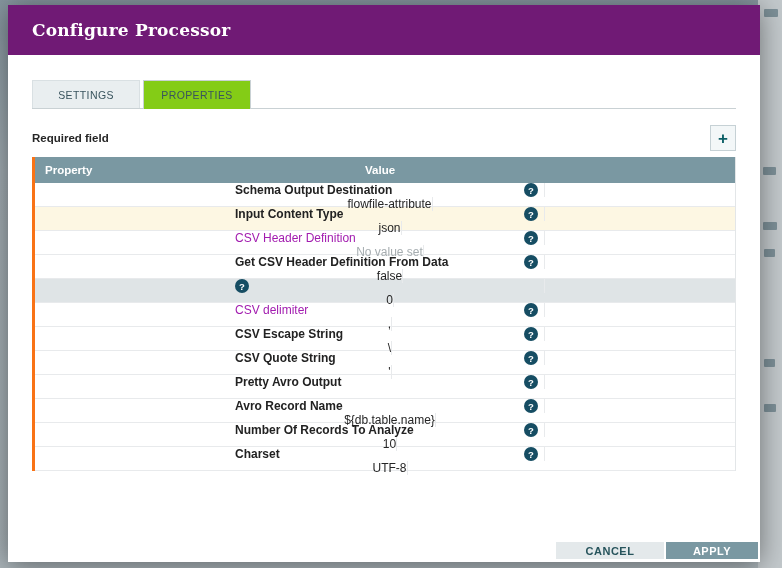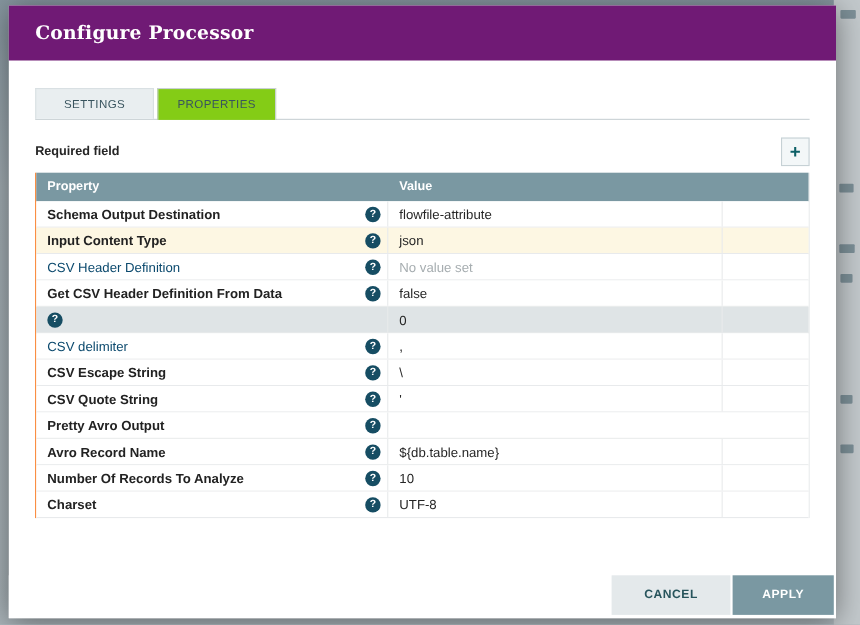--- a/index.html
+++ b/index.html
@@ -25,45 +25,45 @@
        background:#e9eef0;border:1px solid #d9e0e3;border-bottom:none;cursor:pointer;}
   .tab.active{height:29px;margin-bottom:-1px;background:#84cc16;border:1px solid #c9d1d4;border-bottom:none;}
 
   
   .req-row{display:flex;justify-content:space-between;align-items:center;margin-top:15px;height:28px;}
   .req-label{font-size:11.5px;font-weight:bold;color:#262626;}
   .add-btn{width:26px;height:26px;border:1px solid #c6d1d5;background:#f3f7f8;color:#0c5f66;
            font-size:17px;font-weight:bold;line-height:1;display:flex;align-items:center;justify-content:center;cursor:pointer;}
 
   
-  .ptable{margin-top:5px;border-left:1px solid #f97316;border-right:1px solid #e3e6e8;}
+  .ptable{margin-top:5px;border-left:3px solid #f97316;border-right:1px solid #e3e6e8;}
   .thead{display:flex;height:26px;background:#7a98a2;color:#ffffff;align-items:center;
          font-size:11.5px;font-weight:bold;}
   .thead .c-prop{width:320px;padding-left:10px;}
   .thead .c-val{flex:1;padding-left:10px;}
   .thead .c-end{width:78px;}
 
-  .trow{display:flex;height:24px;align-items:center;border-bottom:1px solid #e8eaec;background:#ffffff;font-size:12px;}
+  .trow{display:flex;height:24px;align-items:center;border-bottom:1px solid #e8eaec;background:#ffffff;font-size:12px;flex-direction:column;}
   .trow.hl-yellow{background:#fdf7e3;}
   .trow.hl-gray{background:#dfe4e6;}
   .cell{height:100%;display:flex;align-items:center;}
   .cell.prop{width:320px;justify-content:space-between;padding:0 6px 0 10px;border-right:1px solid #e8eaec;}
-  .pname{color:#0c4a6e;white-space:nowrap;}
+  .pname{color:#a21caf;white-space:nowrap;}
   .pname.req{font-weight:bold;color:#222222;}
   .qicon{width:14px;height:14px;border-radius:50%;background:#164d63;color:#ffffff;font-size:9.5px;
          font-weight:bold;display:flex;align-items:center;justify-content:center;flex:none;cursor:pointer;}
   .cell.val{flex:1;padding-left:10px;border-right:1px solid #e8eaec;color:#262626;}
   .vtext{white-space:nowrap;}
   .vtext.unset{color:#a6adb0;}
   .cell.end{width:78px;}
 
   
   .dlg-footer{position:absolute;left:0;right:0;bottom:0;display:flex;justify-content:flex-end;
               align-items:flex-end;gap:2px;padding:0 2px 3px 0;background:#ffffff;}
-  .btn{height:36px;border:none;cursor:pointer;font-size:11px;font-weight:bold;letter-spacing:.5px;
+  .btn{height:17px;border:none;cursor:pointer;font-size:11px;font-weight:bold;letter-spacing:.5px;
        font-family:"Liberation Sans",sans-serif;}
   .btn.cancel{width:108px;background:#e4e9eb;color:#27545c;}
   .btn.apply{width:92px;background:#7a98a2;color:#ffffff;}
 </style>
 </head>
 <body>
 
 <div class="backdrop">
   <div class="bg-strip-right">
     <div class="bg-dash" style="top:9px;right:4px;width:14px;"></div>

